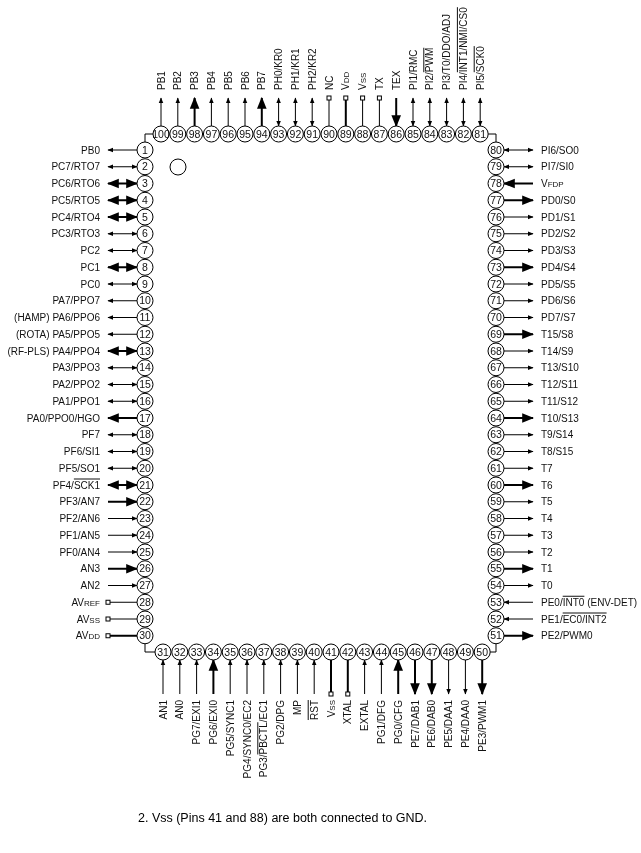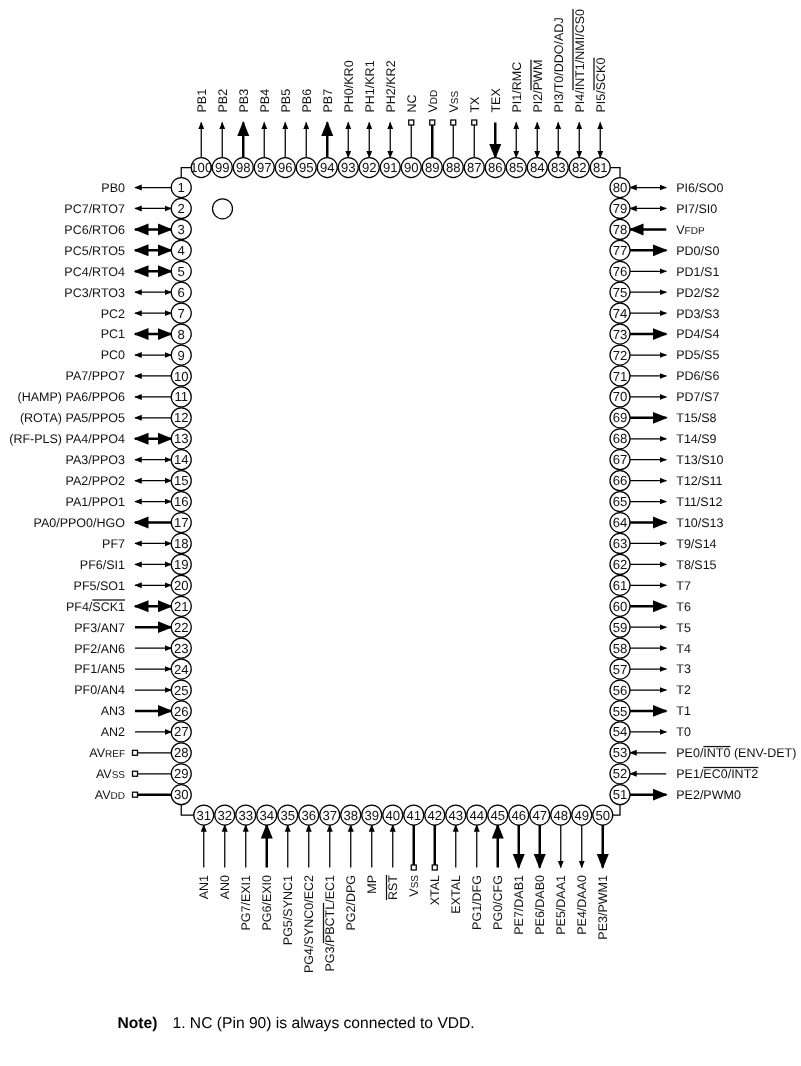--- a/index.html
+++ b/index.html
@@ -843,15 +843,15 @@
           <circle cx="480.2" cy="134" r="8" fill="#fff" stroke="#000" stroke-width="1"></circle>
           <text x="480.2" y="137.7" text-anchor="middle" class="pin-num">81</text>
         </g>
         <text x="483.7" y="90" class="pin-label" text-anchor="start" transform="rotate(-90 483.7 90)"><tspan>PI5/</tspan><tspan text-decoration="overline" style="text-decoration:overline">SCK0</tspan></text>
       </g>
     </g>
 </svg>
 
 <div class="notes">
   <div class="note-line">
-    <span class="note-head">Note)</span><span>1. NC (Pin 90) is always connected to VDD.</span>
+    <span class="note-indent"></span><span>2. Vss (Pins 41 and 88) are both connected to GND.</span>
   </div>
 </div>
 
 </body></html>

